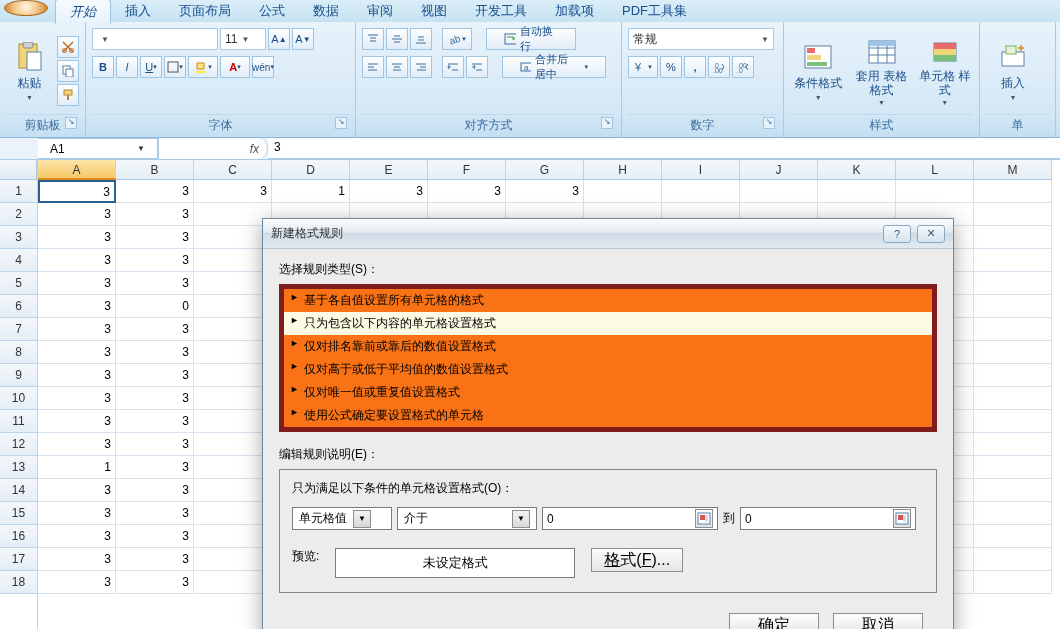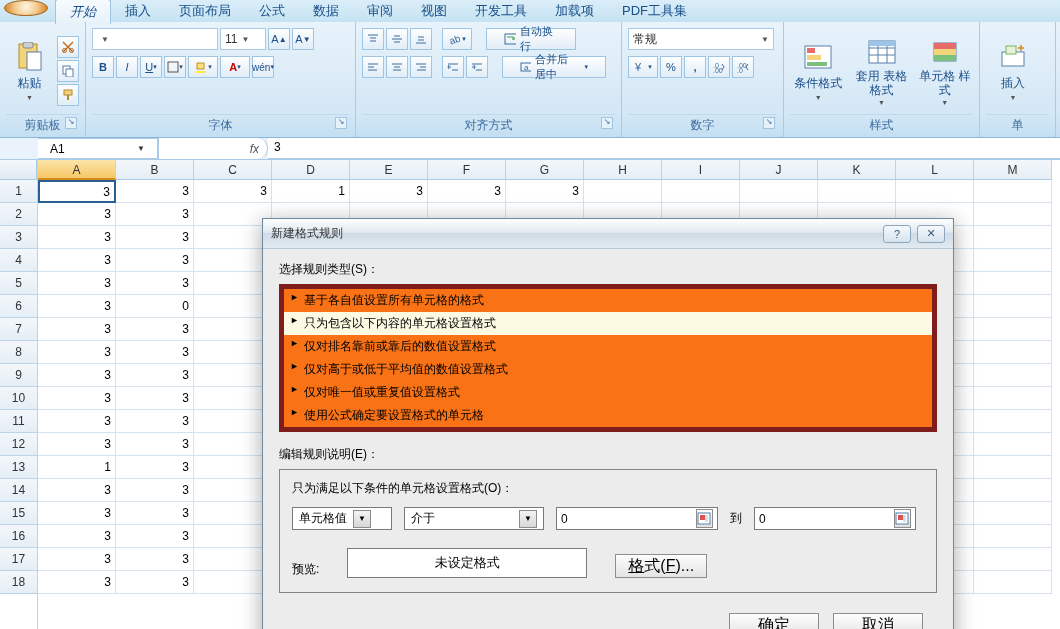--- a/index.html
+++ b/index.html
@@ -278,21 +278,21 @@
   font-size: 9px;
   color: #000;
 }
 .rule-item.selected { background: #fcfae3; }
 .edit-label { margin: 14px 0 6px 0; font-size: 12px; }
 .edit-panel {
   border: 1px solid #848484;
   padding: 10px 12px 14px 12px;
   background: #ececec;
 }
-.condition-row { display: flex; align-items: center; gap: 12px; margin: 10px 8px 18px 0; }
+.condition-row { display: flex; align-items: center; gap: 5px; margin: 10px 8px 18px 0; }
 .combo {
   border: 1px solid #7a7a7a;
   background: #fff;
   height: 23px;
   display: flex;
   align-items: center;
   padding: 0 6px;
   font-size: 12px;
 }
 .combo .arrow {
@@ -323,21 +323,21 @@
   height: 19px;
   margin-left: 4px;
   border: 1px solid #8d8d8d;
   background: linear-gradient(#fefefe, #e1e1e1);
   display: flex;
   align-items: center;
   justify-content: center;
   cursor: pointer;
 }
 .ref-btn svg { display: block; }
-.preview-row { display: flex; align-items: flex-end; gap: 28px; }
+.preview-row { display: flex; align-items: flex-start; gap: 16px; }
 .preview-box {
   border: 1px solid #7a7a7a;
   background: #fff;
   width: 240px;
   height: 30px;
   display: flex;
   align-items: center;
   justify-content: center;
   font-size: 13px;
 }

